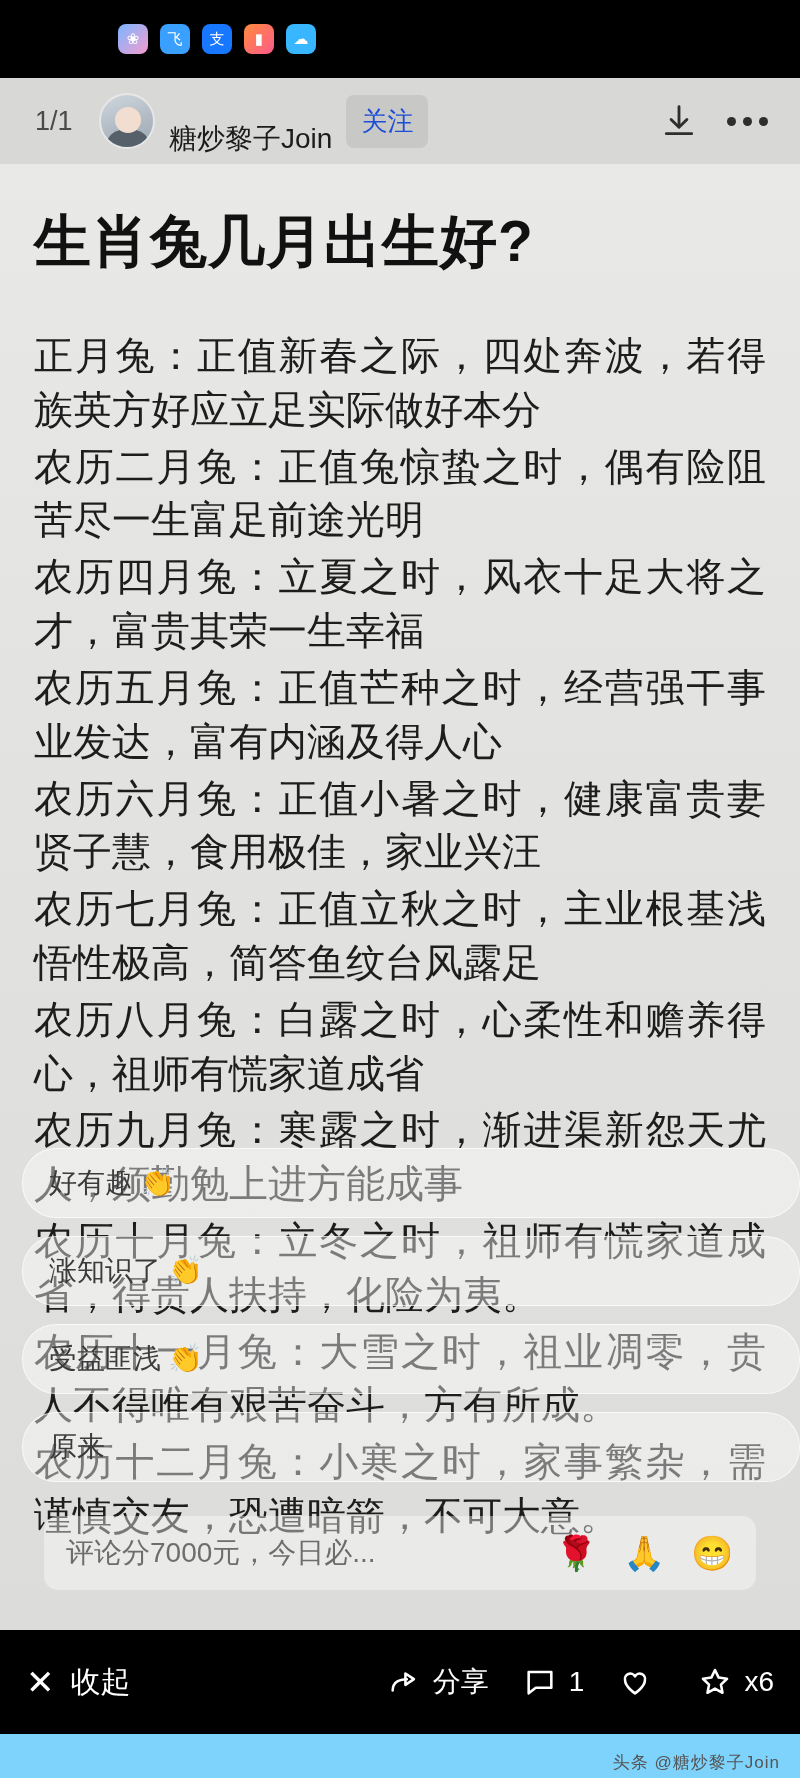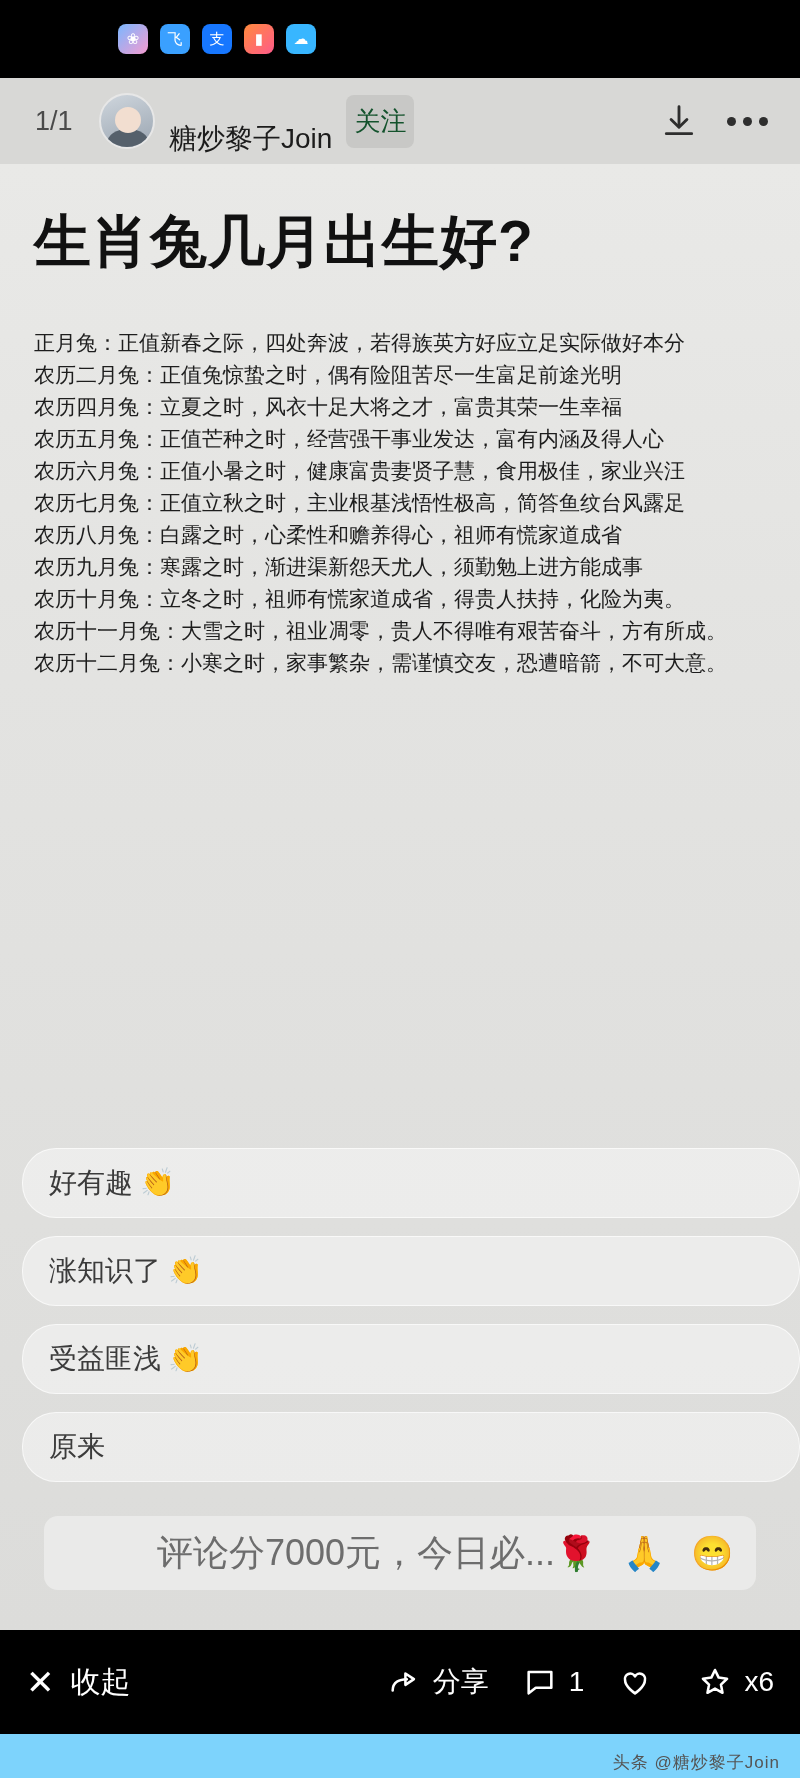--- a/index.html
+++ b/index.html
@@ -76,25 +76,25 @@
     background: #55606b;
   }
   .username {
     font-size: 28px;
     color: #1c1c1c;
     white-space: nowrap;
     margin-top: 36px;
   }
   .follow-btn {
     background: #c8c8c6;
-    color: #14532d;
+    color: #1d4ed8;
     font-size: 26px;
     border: none;
     border-radius: 8px;
-    padding: 9px 8px;
+    padding: 9px 15px;
     cursor: pointer;
     font-family: "Liberation Sans", sans-serif;
   }
   .header-spacer { flex: 1; }
   .hdr-icon {
     width: 54px; height: 54px;
     display: flex; align-items: center; justify-content: center;
     cursor: pointer;
   }
   .dots {
@@ -115,21 +115,21 @@
   }
   .title {
     font-size: 57px;
     font-weight: bold;
     color: #111;
     letter-spacing: 1px;
     margin-bottom: 48px;
     font-family: "Liberation Sans", sans-serif;
   }
   .body-text p {
-    font-size: 21px;
+    font-size: 39px;
     line-height: 1.38;
     color: #1d1d1d;
     margin-bottom: 3px;
     text-align: justify;
   }
 
   
   .chips {
     position: absolute;
     left: 22px; right: 0;
@@ -160,24 +160,23 @@
     border-radius: 14px;
     display: flex;
     align-items: center;
     padding: 0 22px;
   }
   .comment-input {
     flex: 1;
     background: transparent;
     border: none;
     outline: none;
-    font-size: 36px;
+    font-size: 28px;
     color: #6d6d6d;
     font-family: "Liberation Sans", sans-serif;
-    text-align: right;
   }
   .comment-input::placeholder { color: #6d6d6d; }
   .emoji-quick {
     display: flex; gap: 26px; align-items: center; font-size: 34px;
   }
   .emoji-quick span { cursor: pointer; }
 
   
   .bottombar {
     height: 104px;

